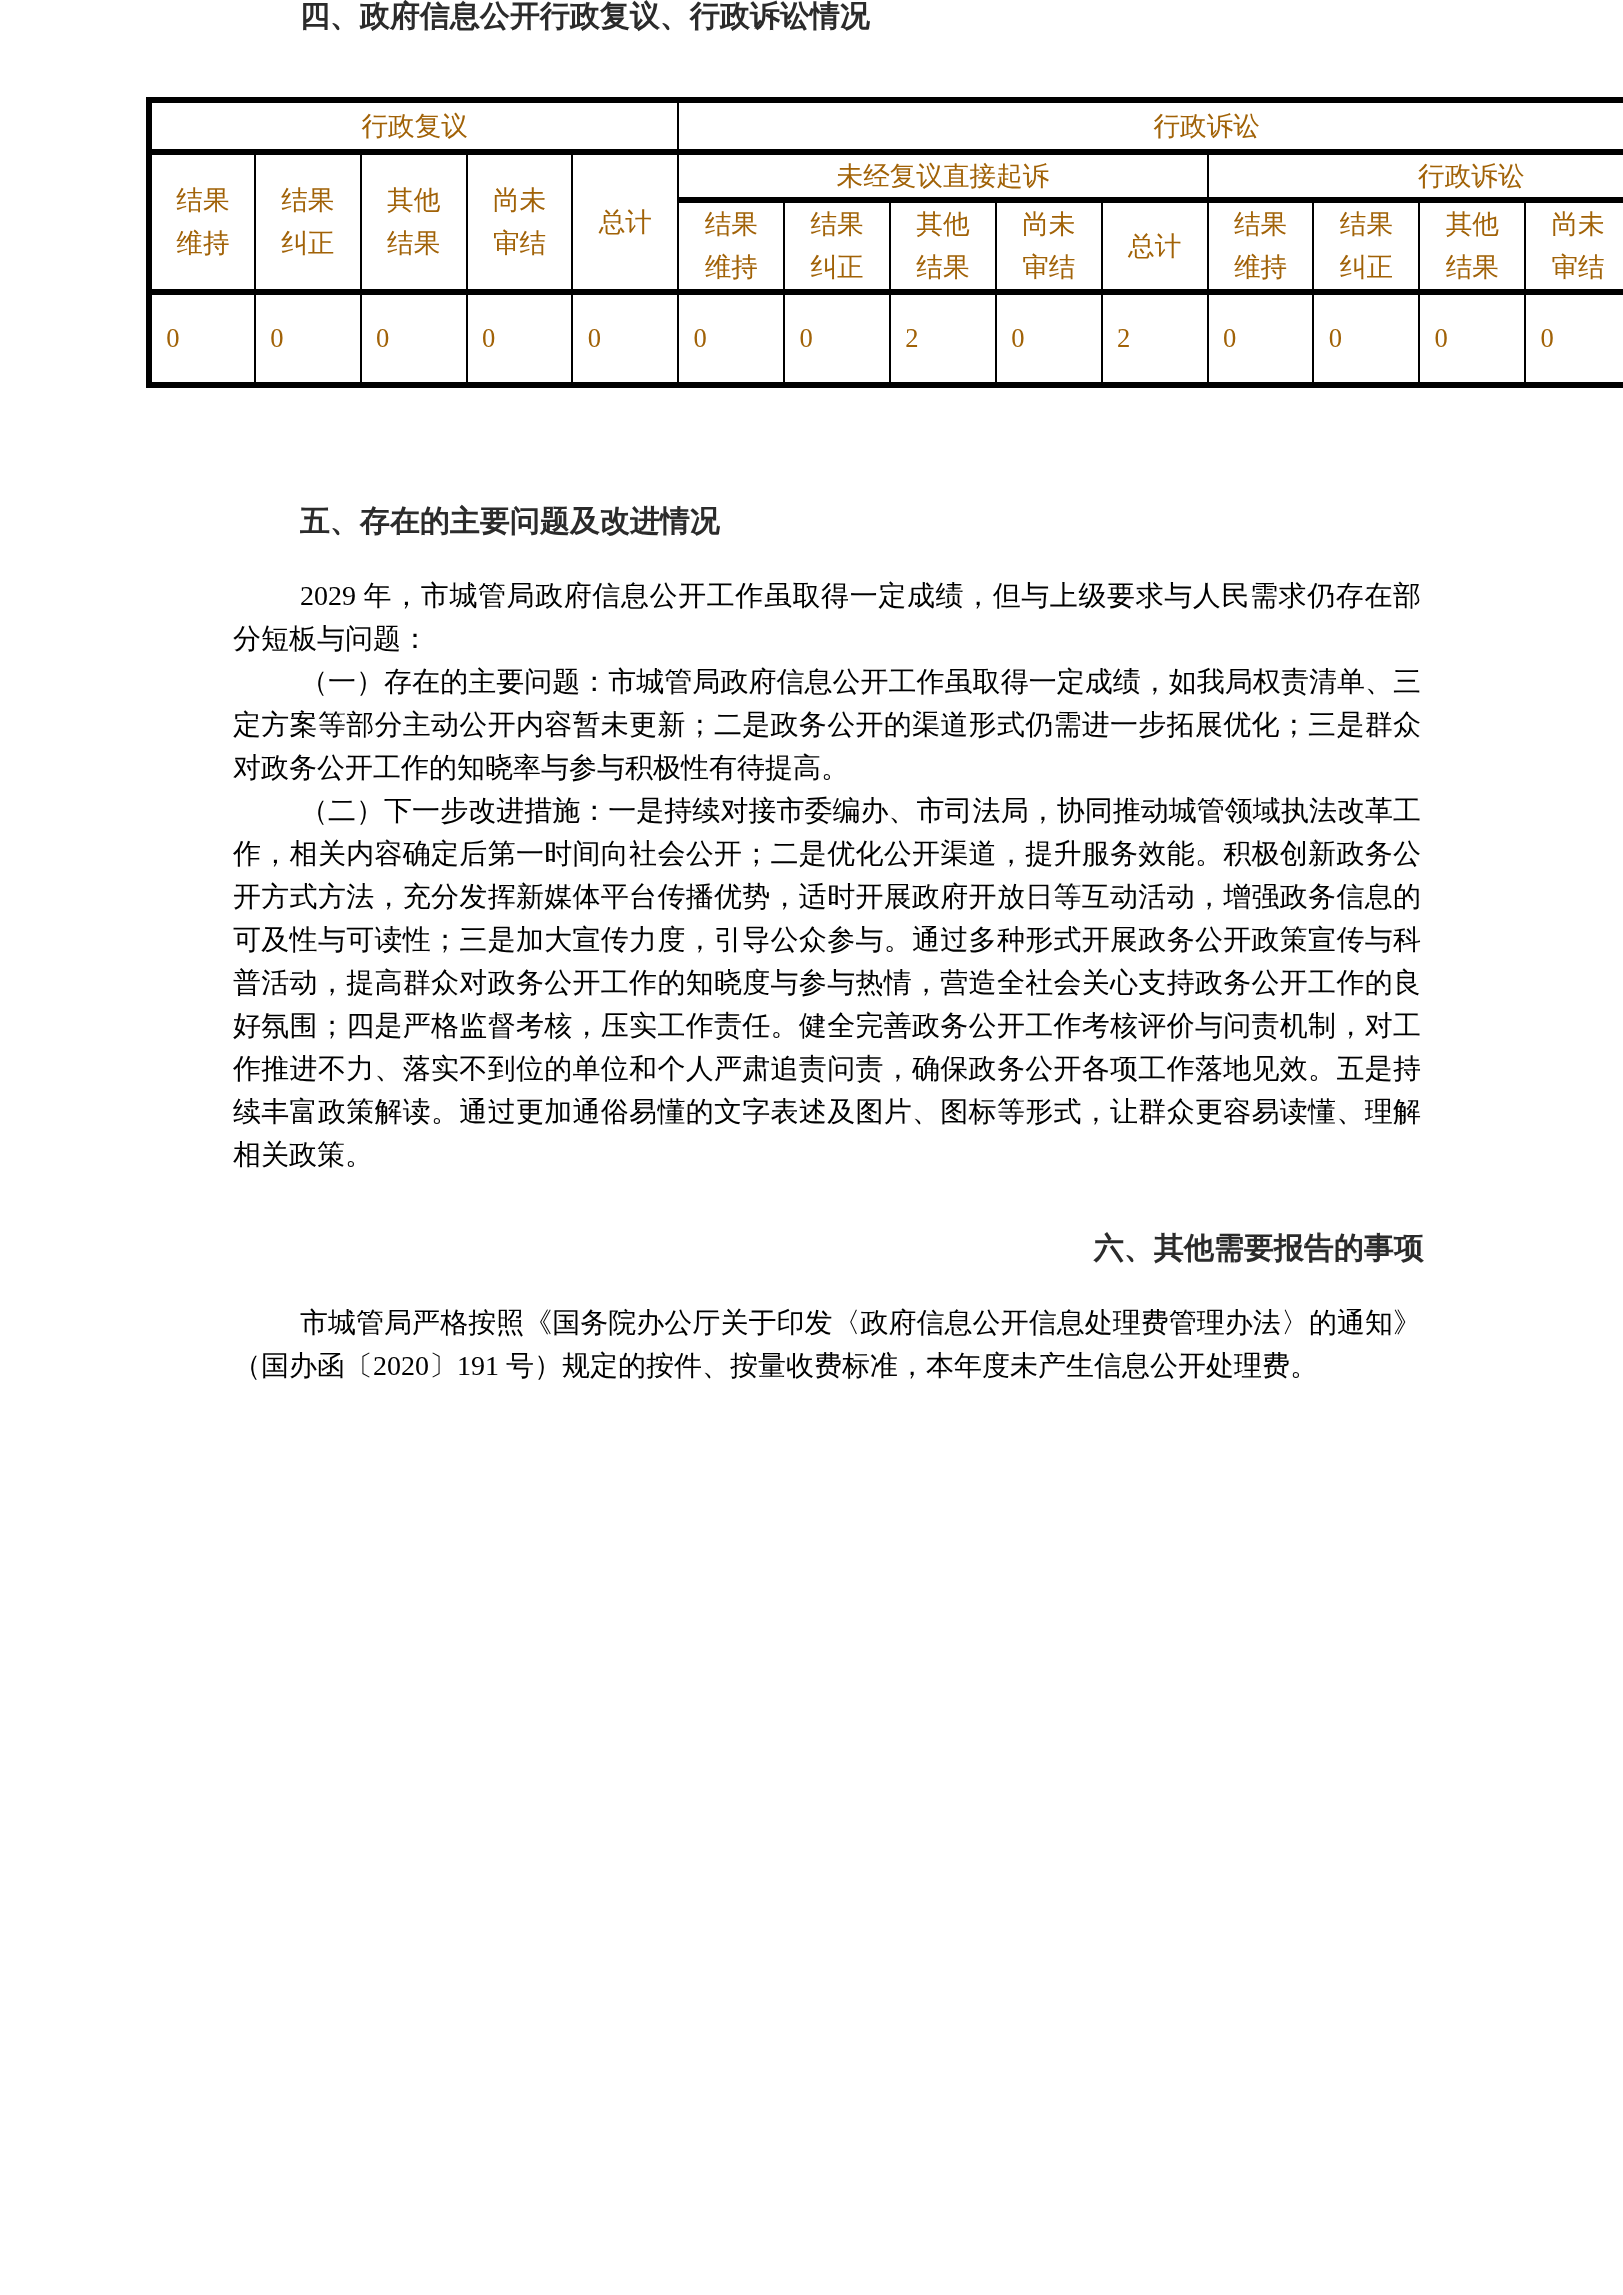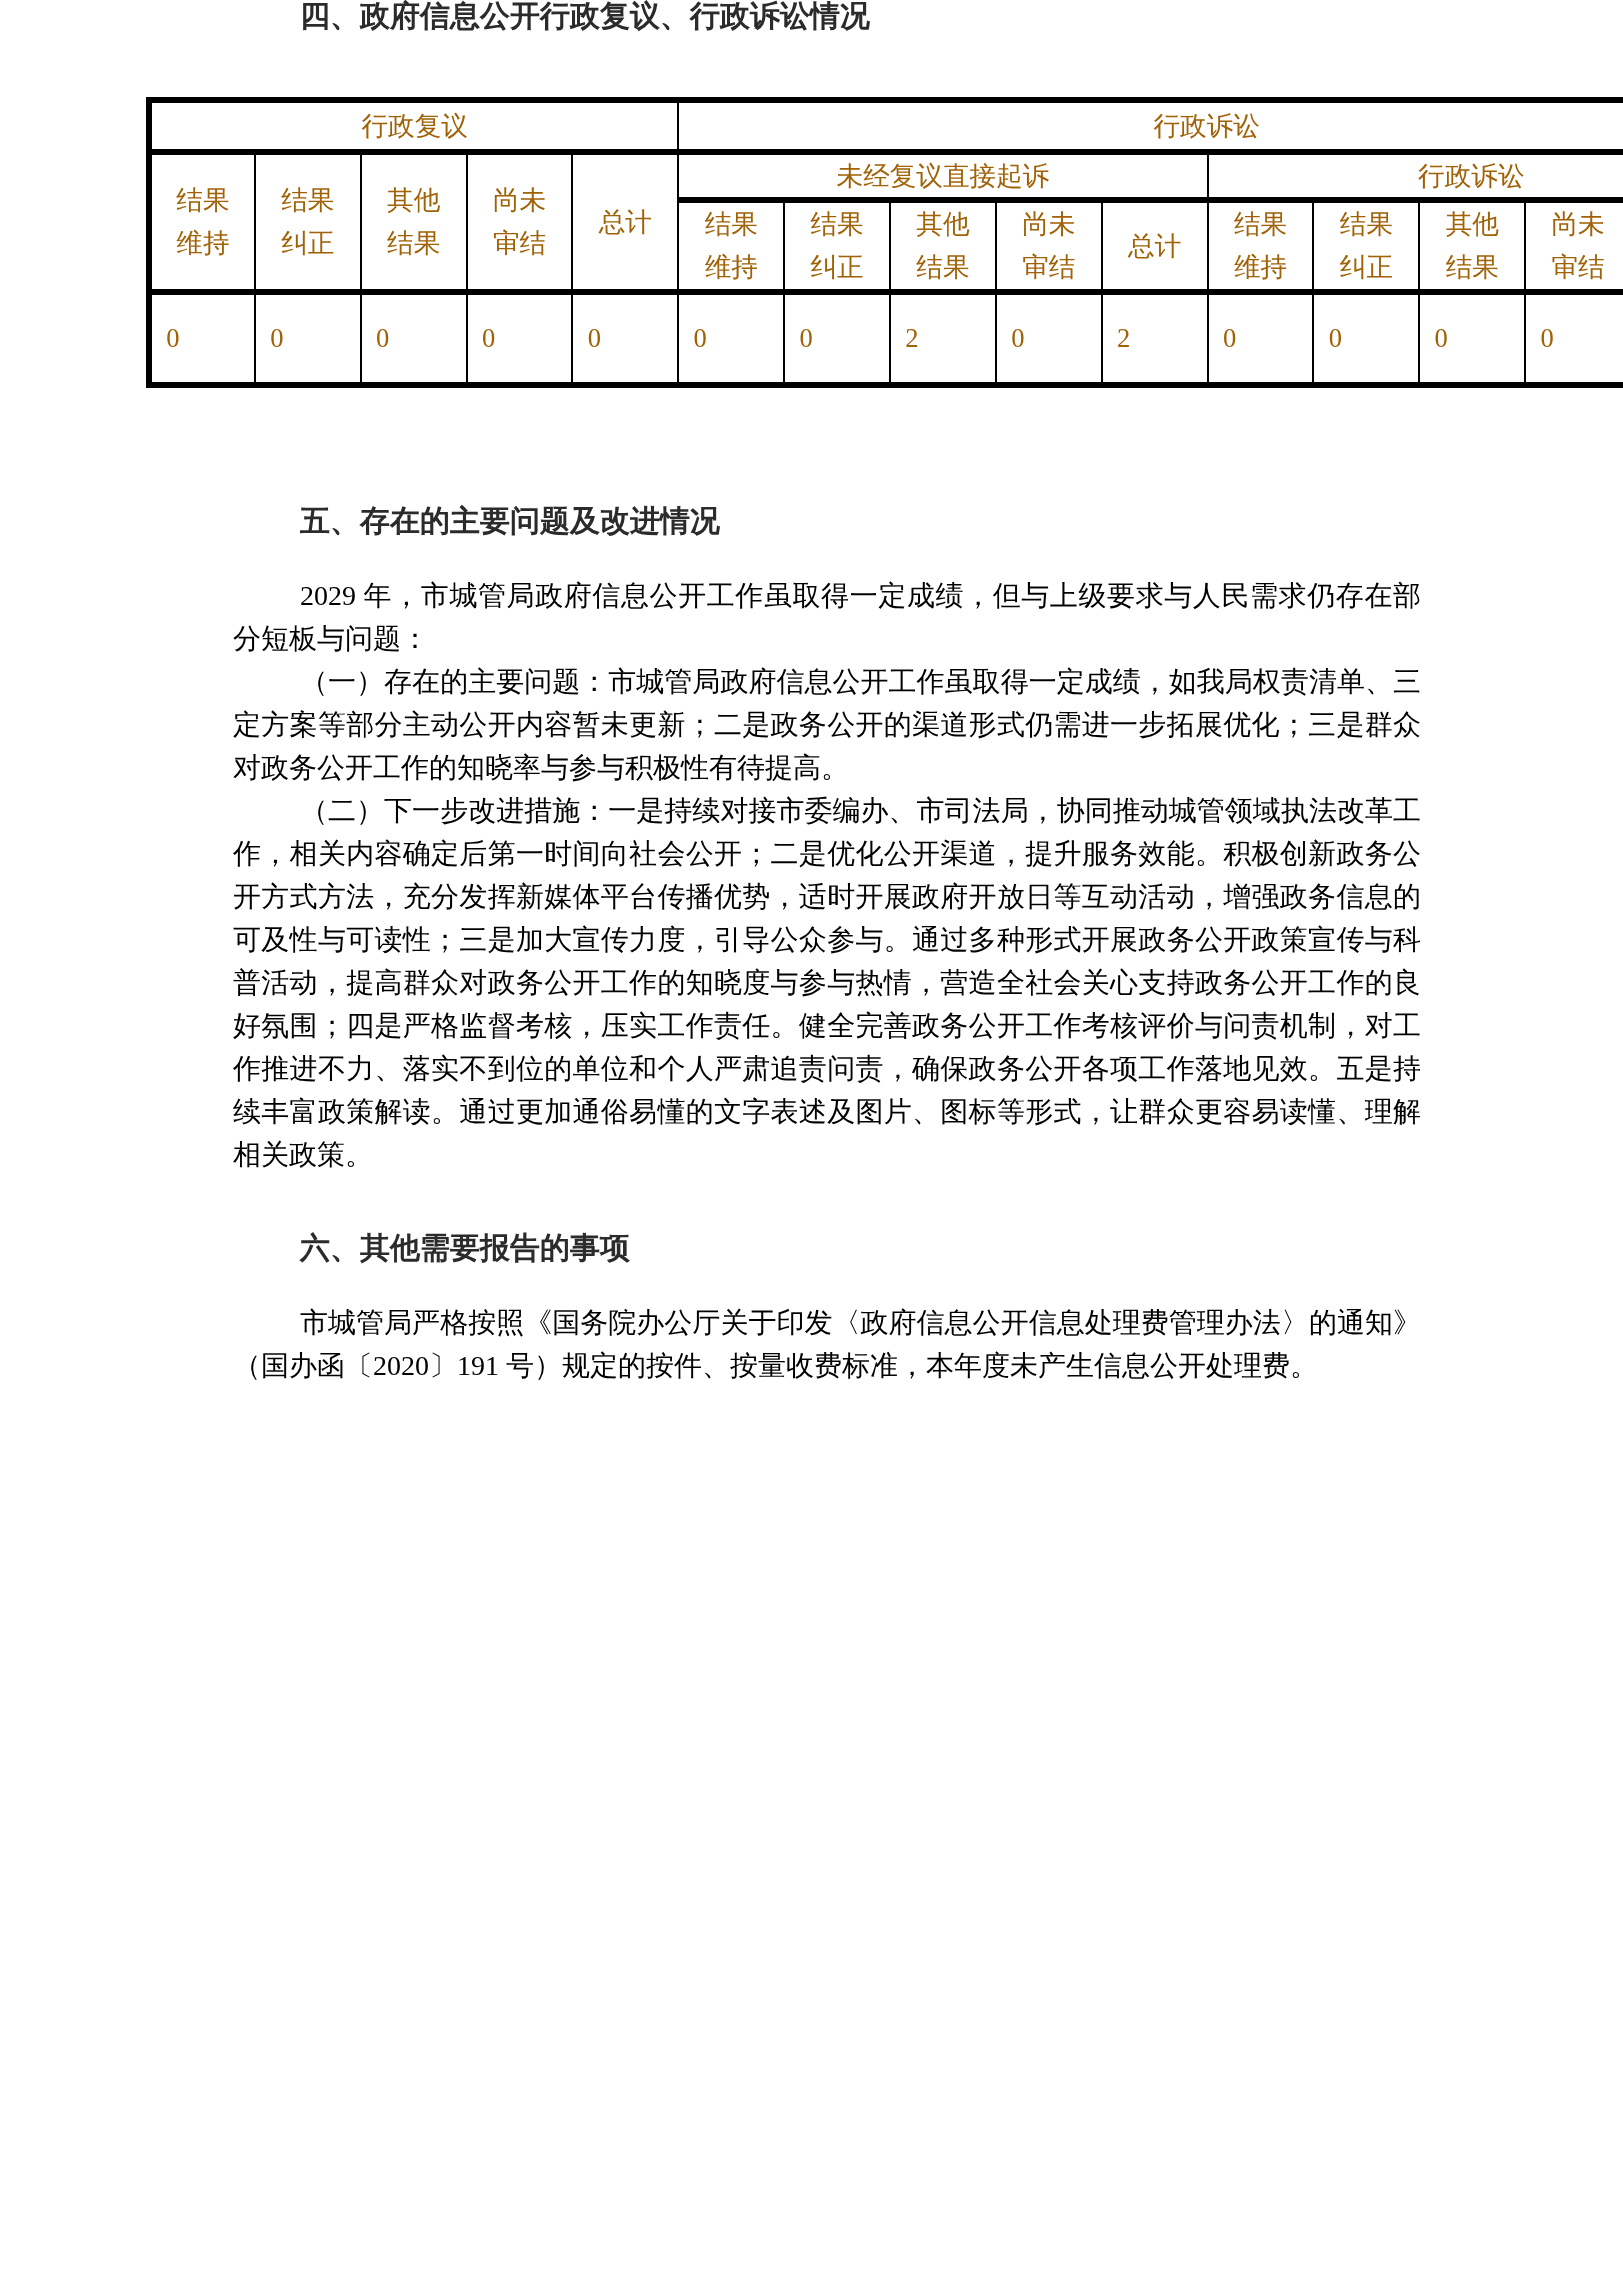--- a/index.html
+++ b/index.html
@@ -19,21 +19,21 @@
   h2.sec-heading {
     font-size: 30px;
     line-height: 32px;
     font-weight: bold;
     color: #2b2b2b;
     margin: 0 199px 0 300px;
     padding: 0;
   }
   #heading-4 { }
   #heading-5 { margin-top: 117px; }
-  #heading-6 { margin-top: 56px; }
+  #heading-6 { margin-top: 56px; text-align: right; }
 
   p.body-para {
     font-size: 28px;
     line-height: 43px;
     margin: 0 202px 0 233px;
     text-indent: 67px;
     text-align: justify;
     color: #000000;
   }
   p.after-heading { margin-top: 37px; }

